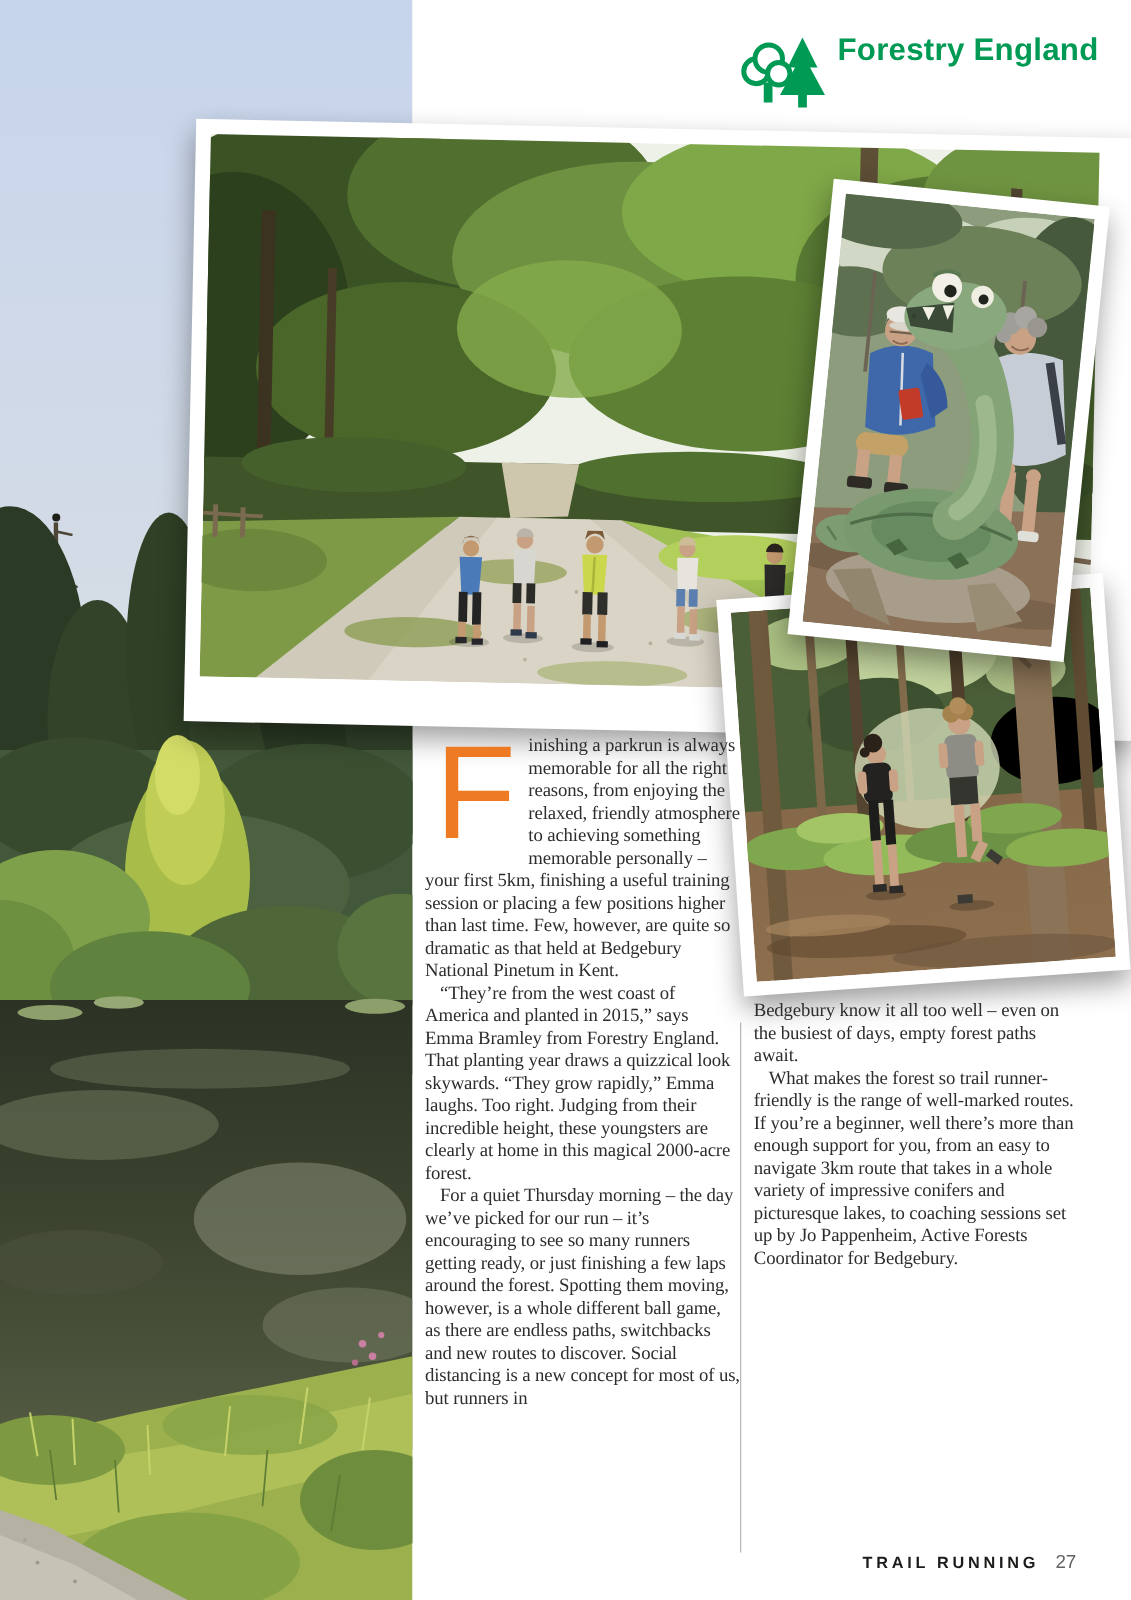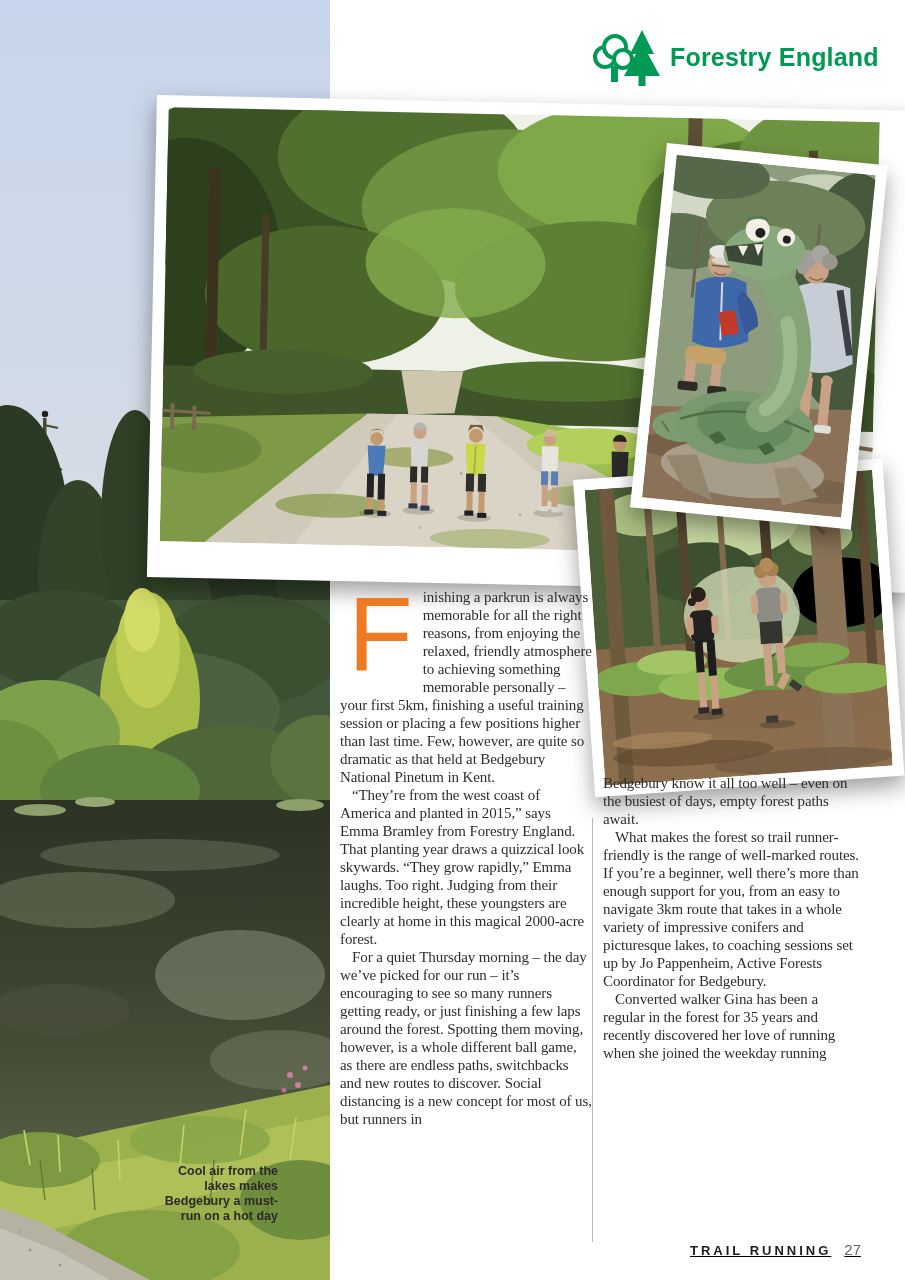--- a/index.html
+++ b/index.html
@@ -9,38 +9,38 @@
   .photo-frame{position:absolute;background:#ffffff;box-shadow:0 10px 22px rgba(0,0,0,.38);}
   .photo-frame svg{display:block;}
   #lake-photo{position:absolute;left:0;top:0;width:330px;height:1280px;z-index:1;}
   #photo1{left:157px;top:95px;width:735px;height:458px;padding:12px;transform:rotate(1.2deg);
           transform-origin:top left;z-index:2;box-sizing:content-box;}
   #photo3{left:573px;top:480px;width:288px;height:296px;padding:11px;transform:rotate(-4deg);
           transform-origin:top left;z-index:3;box-sizing:content-box;}
   #photo2{left:667px;top:143px;width:200px;height:344px;padding:11px;transform:rotate(5.8deg);
           transform-origin:top left;z-index:4;box-sizing:content-box;}
   
-  #logo{position:absolute;left:590px;top:26px;display:flex;align-items:center;z-index:5;}
+  #logo{position:absolute;left:590px;top:26px;display:flex;z-index:5;}
   #logo .logo-text{font-size:25px;font-weight:bold;color:#009a55;letter-spacing:.2px;margin-left:8px;}
   
   .col{position:absolute;z-index:5;}
   #col1{left:340px;top:588px;width:252px;}
-  #col2{left:603px;top:774px;width:256px;}
+  #col2{left:603px;top:800px;width:256px;}
   .col p{margin:0;font-family:"Liberation Serif",serif;font-size:15px;line-height:18px;
          color:#2e2d2b;text-indent:12px;letter-spacing:-.1px;}
   .col p.lead{text-indent:0;}
   .dropcap{float:left;font-family:"Liberation Sans",sans-serif;font-weight:400;
            font-size:106px;line-height:86px;height:88px;color:#ee7b23;
            margin:3px 10px 0 8px;}
   #colrule{position:absolute;left:592px;top:818px;width:1px;height:424px;background:#b7b7b5;z-index:5;}
   
   #caption{position:absolute;left:152px;top:1164px;width:126px;text-align:right;z-index:2;
            font-size:12.5px;line-height:15px;font-weight:bold;color:#2c2b29;}
   
-  #footer{position:absolute;right:44px;top:1241px;display:flex;align-items:baseline;z-index:5;text-decoration:underline;}
+  #footer{position:absolute;right:44px;top:1241px;display:flex;align-items:baseline;z-index:5;}
   #footer .mag{font-size:13px;font-weight:bold;letter-spacing:3px;color:#1c1c1a;}
   #footer .pagenum{font-size:15px;color:#636361;margin-left:13px;}
 </style>
 </head>
 <body>
 
 <div id="page">
 
   <div id="lake-photo">
     <svg width="100%" height="100%" viewBox="0 0 330 1280" preserveAspectRatio="none">
@@ -124,21 +124,20 @@
       </g>
 
       <polygon points="0,1208 40,1222 150,1280 0,1280" fill="#b5b2a4"></polygon>
       <polygon points="0,1228 60,1252 110,1280 0,1280" fill="#c6c3b6"></polygon>
       <circle cx="30" cy="1250" r="1.5" fill="#9a978a"></circle>
         <circle cx="60" cy="1265" r="1.5" fill="#9a978a"></circle>
       <circle cx="20" cy="1232" r="1.5" fill="#a5a295"></circle>
     </svg>
   </div>
 
-  <div id="caption">Cool air from the lakes makes Bedgebury a must-run on a hot day</div>
 
   <div id="photo1" class="photo-frame">
     <svg width="711" height="434" viewBox="0 0 711 434" preserveAspectRatio="none">
       <rect width="711" height="434" fill="#eef1e7"></rect>
 
       <ellipse cx="95" cy="80" rx="150" ry="100" fill="#3a5224"></ellipse>
       <ellipse cx="20" cy="150" rx="95" ry="120" fill="#2c401d"></ellipse>
       <ellipse cx="235" cy="45" rx="125" ry="75" fill="#51702f"></ellipse>
       <ellipse cx="345" cy="95" rx="150" ry="80" fill="#6d9140"></ellipse>
       <ellipse cx="470" cy="55" rx="140" ry="70" fill="#7fa848"></ellipse>
@@ -420,21 +419,20 @@
     <p class="lead"><span class="dropcap">F</span><span>inishing a parkrun is always memorable for all the right reasons, from enjoying the relaxed, friendly atmosphere to achieving something memorable personally – your first 5km, finishing a useful training session or placing a few positions higher than last time. Few, however, are quite so dramatic as that held at Bedgebury National Pinetum in Kent.</span></p>
     <p>“They’re from the west coast of America and planted in 2015,” says Emma Bramley from Forestry England. That planting year draws a quizzical look skywards. “They grow rapidly,” Emma laughs. Too right. Judging from their incredible height, these youngsters are clearly at home in this magical 2000-acre forest.</p>
     <p>For a quiet Thursday morning – the day we’ve picked for our run – it’s encouraging to see so many runners getting ready, or just finishing a few laps around the forest. Spotting them moving, however, is a whole different ball game, as there are endless paths, switchbacks and new routes to discover. Social distancing is a new concept for most of us, but runners in</p>
   </div>
 
   <div id="colrule"></div>
 
   <div id="col2" class="col">
     <p class="lead">Bedgebury know it all too well – even on the busiest of days, empty forest paths await.</p>
     <p>What makes the forest so trail runner-friendly is the range of well-marked routes. If you’re a beginner, well there’s more than enough support for you, from an easy to navigate 3km route that takes in a whole variety of impressive conifers and picturesque lakes, to coaching sessions set up by Jo Pappenheim, Active Forests Coordinator for Bedgebury.</p>
-    <p>Converted walker Gina has been a regular in the forest for 35 years and recently discovered her love of running when she joined the weekday running</p>
   </div>
 
   <div id="footer">
     <span class="mag">TRAIL RUNNING</span>
     <span class="pagenum">27</span>
   </div>
 
 </div>
 
 </body></html>

